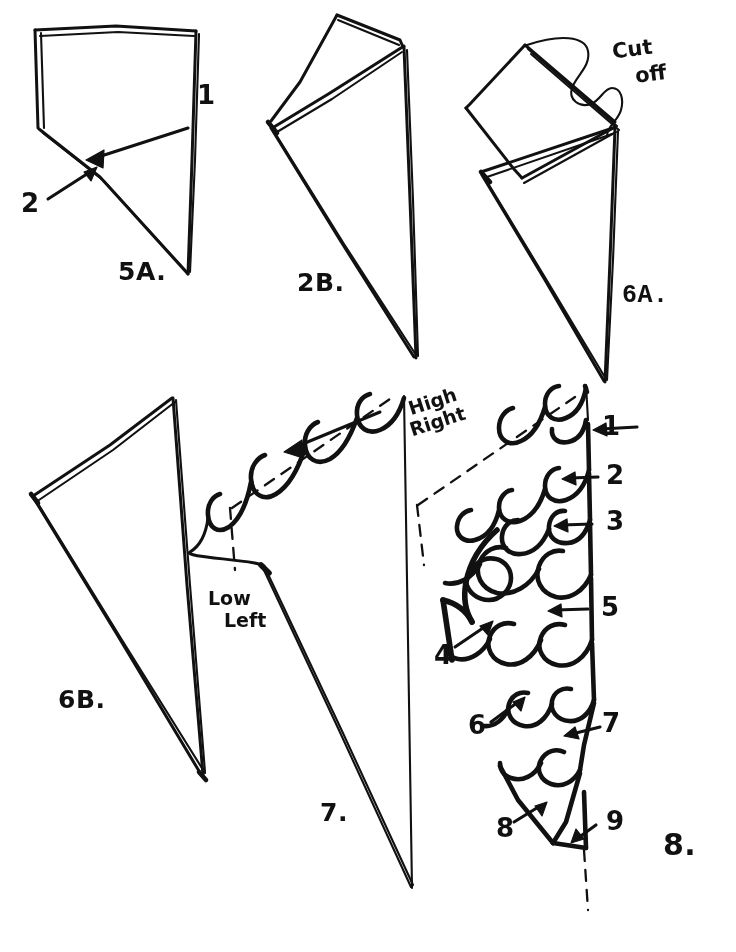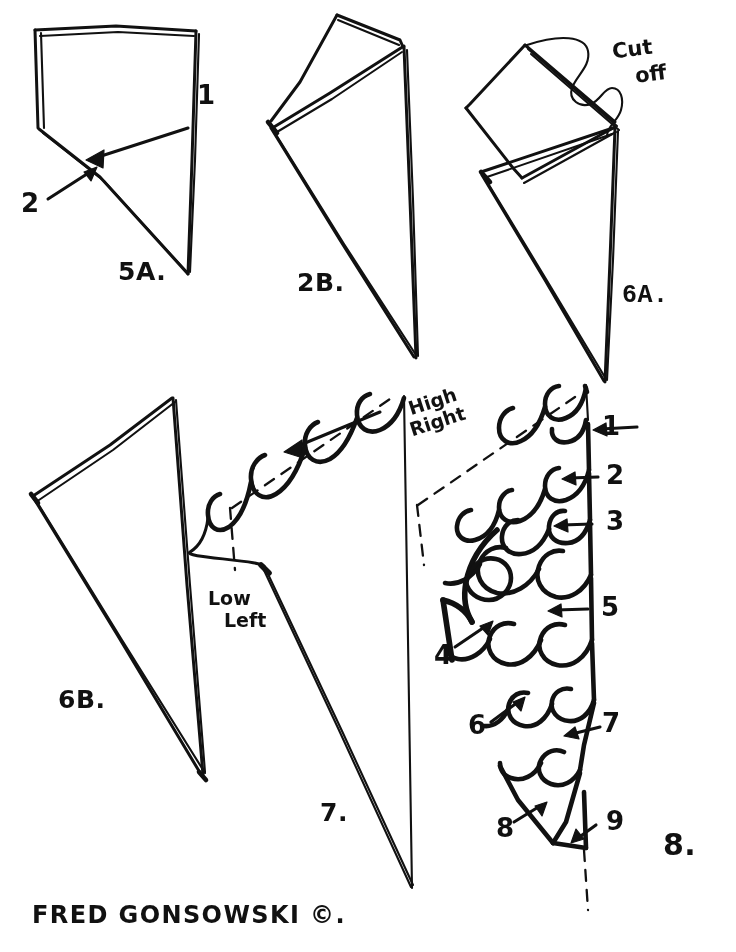--- a/index.html
+++ b/index.html
@@ -339,16 +339,15 @@
     <div class="tx lbl-num" style="left:606px;top:462px;">2</div>
     <div class="tx lbl-num" style="left:606px;top:508px;">3</div>
     <div class="tx lbl-num" style="left:434px;top:642px;">4</div>
     <div class="tx lbl-num" style="left:601px;top:594px;">5</div>
     <div class="tx lbl-num" style="left:468px;top:712px;">6</div>
     <div class="tx lbl-num" style="left:602px;top:710px;">7</div>
     <div class="tx lbl-num" style="left:496px;top:815px;">8</div>
     <div class="tx lbl-num" style="left:606px;top:808px;">9</div>
     <div class="tx lbl-fig" style="left:663px;top:829px;font-size:30px;">8.</div>
 
-    <div class="tx lbl-sig" style="left:32px;top:903px;">FRED GONSOWSKI ©.</div>
 
   </div>
 </div>
 
 </body></html>

